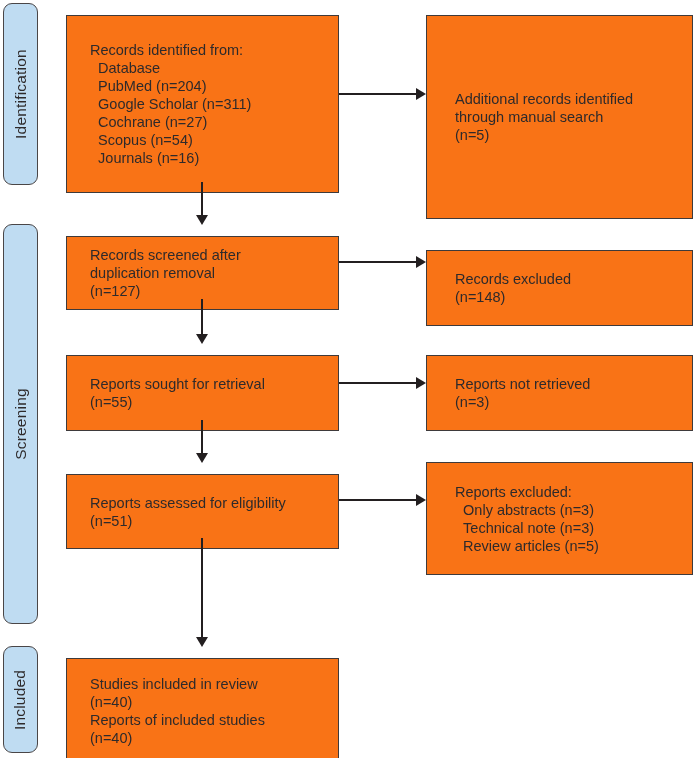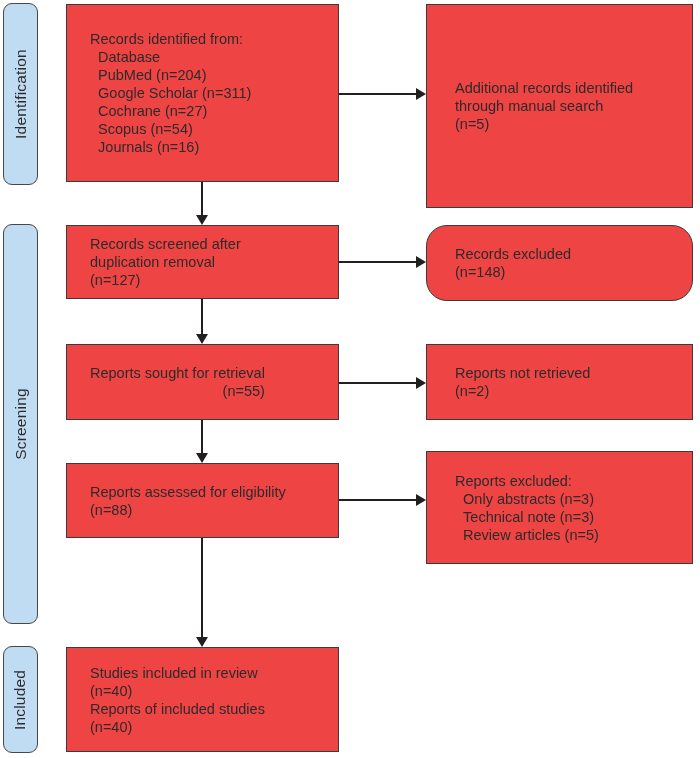--- a/index.html
+++ b/index.html
@@ -32,24 +32,25 @@
     transform: rotate(-90deg);
     white-space: nowrap;
     font-size: 15.5px;
     color: var(--text, #2e2a2b);
     letter-spacing: 0.2px;
   }
   
   .fbox {
     position: absolute;
     box-sizing: border-box;
-    background: #ef4444;
+    background: #f97316;
     border: 1.5px solid var(--box_border, #3e3a3b);
     display: flex;
     align-items: center;
+    margin-top: 11px;
   }
   .left-col  { left: 66px;  width: 273px; }
   .right-col { left: 426px; width: 267px; }
   .box-text {
     white-space: pre-wrap;
     font-size: 14.5px;
     line-height: 18px;
     color: var(--text, #2e2a2b);
     padding-left: 23px;
     padding-right: 4px;
@@ -103,47 +104,47 @@
   Google Scholar (n=311)
   Cochrane (n=27)
   Scopus (n=54)
   Journals (n=16)</div>
   </div>
   <div class="fbox left-col" style="top:225px; height:74px;">
     <div class="box-text">Records screened after
 duplication removal
 (n=127)</div>
   </div>
-  <div class="fbox left-col" style="top:344px; height:76px;text-align:right;">
+  <div class="fbox left-col" style="top:344px; height:76px;">
     <div class="box-text">Reports sought for retrieval
 (n=55)</div>
   </div>
   <div class="fbox left-col" style="top:463px; height:75px;">
     <div class="box-text">Reports assessed for eligibility
-(n=88)</div>
+(n=51)</div>
   </div>
   <div class="fbox left-col" style="top:647px; height:105px;">
     <div class="box-text">Studies included in review
 (n=40)
 Reports of included studies
 (n=40)</div>
   </div>
 
   <div class="fbox right-col" style="top:4px; height:204px;">
     <div class="box-text">Additional records identified
 through manual search
 (n=5)</div>
   </div>
-  <div class="fbox right-col" style="top:225px; height:76px;border-radius:21px;">
+  <div class="fbox right-col" style="top:239px; height:76px;">
     <div class="box-text">Records excluded
 (n=148)</div>
   </div>
   <div class="fbox right-col" style="top:344px; height:76px;">
     <div class="box-text">Reports not retrieved
-(n=2)</div>
+(n=3)</div>
   </div>
   <div class="fbox right-col" style="top:451px; height:113px;">
     <div class="box-text">Reports excluded:
   Only abstracts (n=3)
   Technical note (n=3)
   Review articles (n=5)</div>
   </div>
 
   <div>
     <div class="vline" style="left:201px; top:182px; height:34px;"></div>

